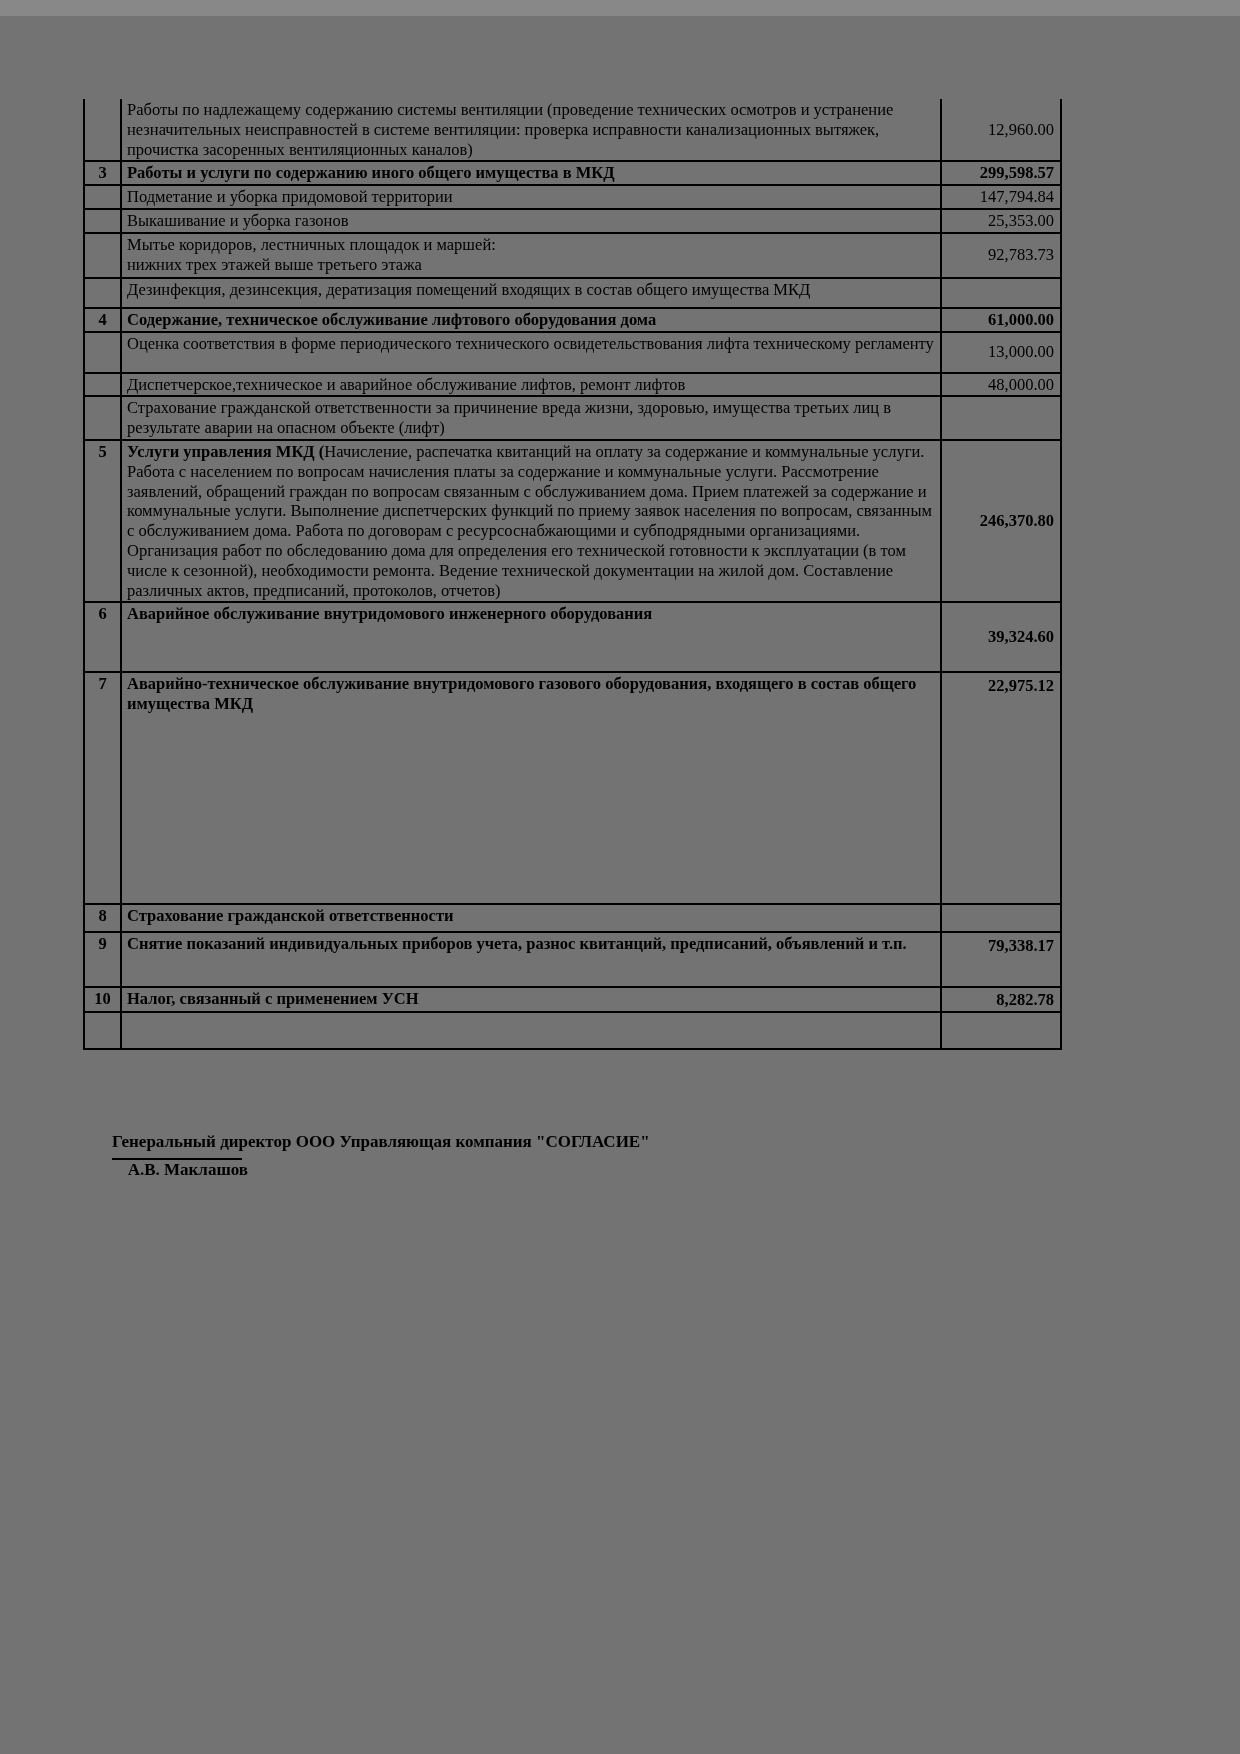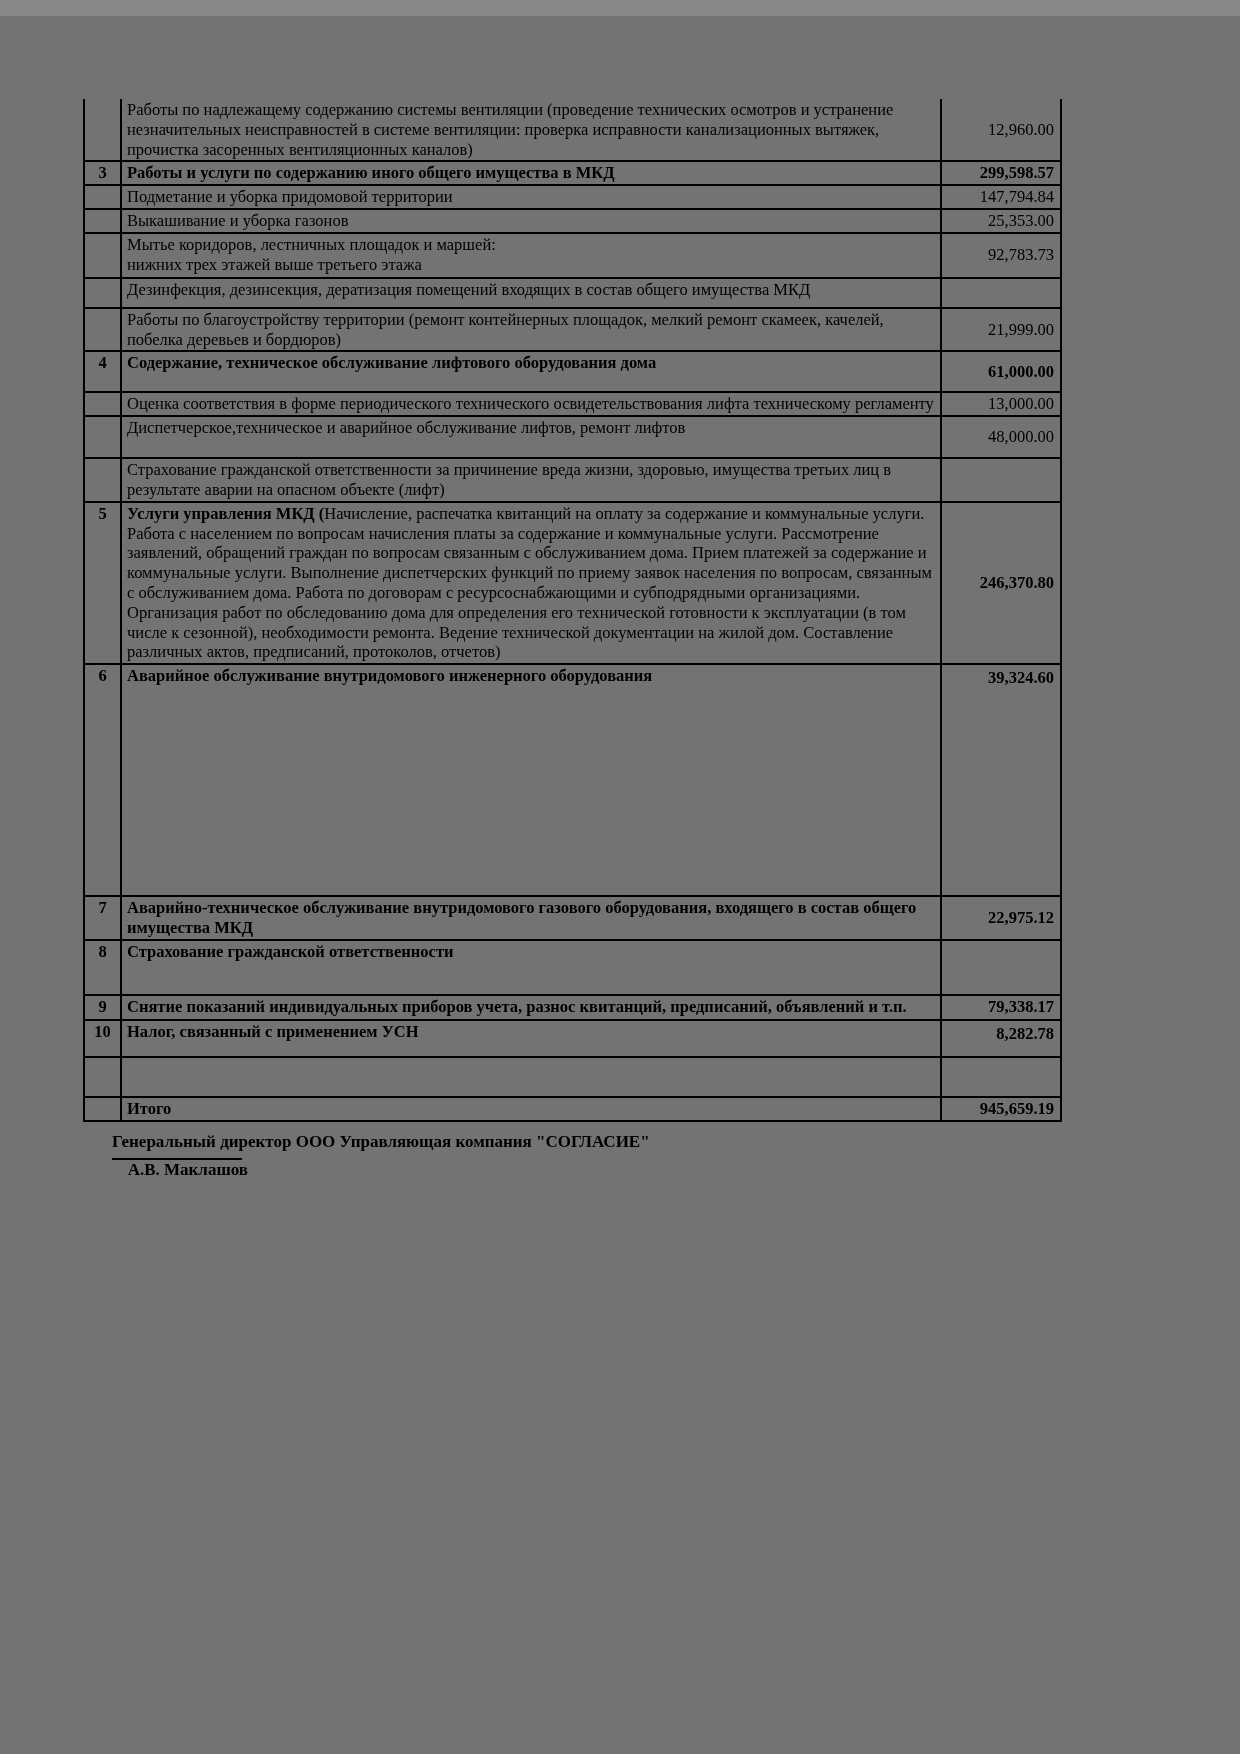--- a/index.html
+++ b/index.html
@@ -145,25 +145,20 @@
       <td class="num"></td>
       <td class="desc"><span class="prefix"></span><span class="desc-text">Мытье коридоров, лестничных площадок и маршей:
 нижних трех этажей выше третьего этажа</span></td>
       <td class="val">92,783.73</td>
     </tr>
         <tr>
       <td class="num"></td>
       <td class="desc"><span class="prefix"></span><span class="desc-text">Дезинфекция, дезинсекция, дератизация  помещений входящих в состав общего имущества МКД</span></td>
       <td class="val"></td>
     </tr>
-        <tr>
-      <td class="num"></td>
-      <td class="desc"><span class="prefix"></span><span class="desc-text">Работы по благоустройству территории (ремонт контейнерных площадок, мелкий ремонт скамеек, качелей, побелка деревьев и бордюров)</span></td>
-      <td class="val">21,999.00</td>
-    </tr>
         <tr class="bold">
       <td class="num">4</td>
       <td class="desc"><span class="prefix"></span><span class="desc-text">Содержание, техническое обслуживание лифтового оборудования дома</span></td>
       <td class="val">61,000.00</td>
     </tr>
         <tr>
       <td class="num"></td>
       <td class="desc"><span class="prefix"></span><span class="desc-text">Оценка соответствия в форме периодического технического освидетельствования лифта техническому регламенту</span></td>
       <td class="val">13,000.00</td>
     </tr>
@@ -205,25 +200,20 @@
         <tr class="bold">
       <td class="num">10</td>
       <td class="desc"><span class="prefix"></span><span class="desc-text">Налог, связанный с применением УСН</span></td>
       <td class="val">8,282.78</td>
     </tr>
         <tr>
       <td class="num"></td>
       <td class="desc"><span class="prefix"></span><span class="desc-text"></span></td>
       <td class="val"></td>
     </tr>
-        <tr class="bold">
-      <td class="num"></td>
-      <td class="desc"><span class="prefix"></span><span class="desc-text">Итого</span></td>
-      <td class="val">945,659.19</td>
-    </tr>
       </tbody>
   </table>
 
   <p class="footer-director">Генеральный директор ООО Управляющая компания "СОГЛАСИЕ"</p>
 
   <p class="footer-signature">
     <span class="sig-line"></span>
     <span class="sig-name">А.В. Маклашов</span>
   </p>
 

